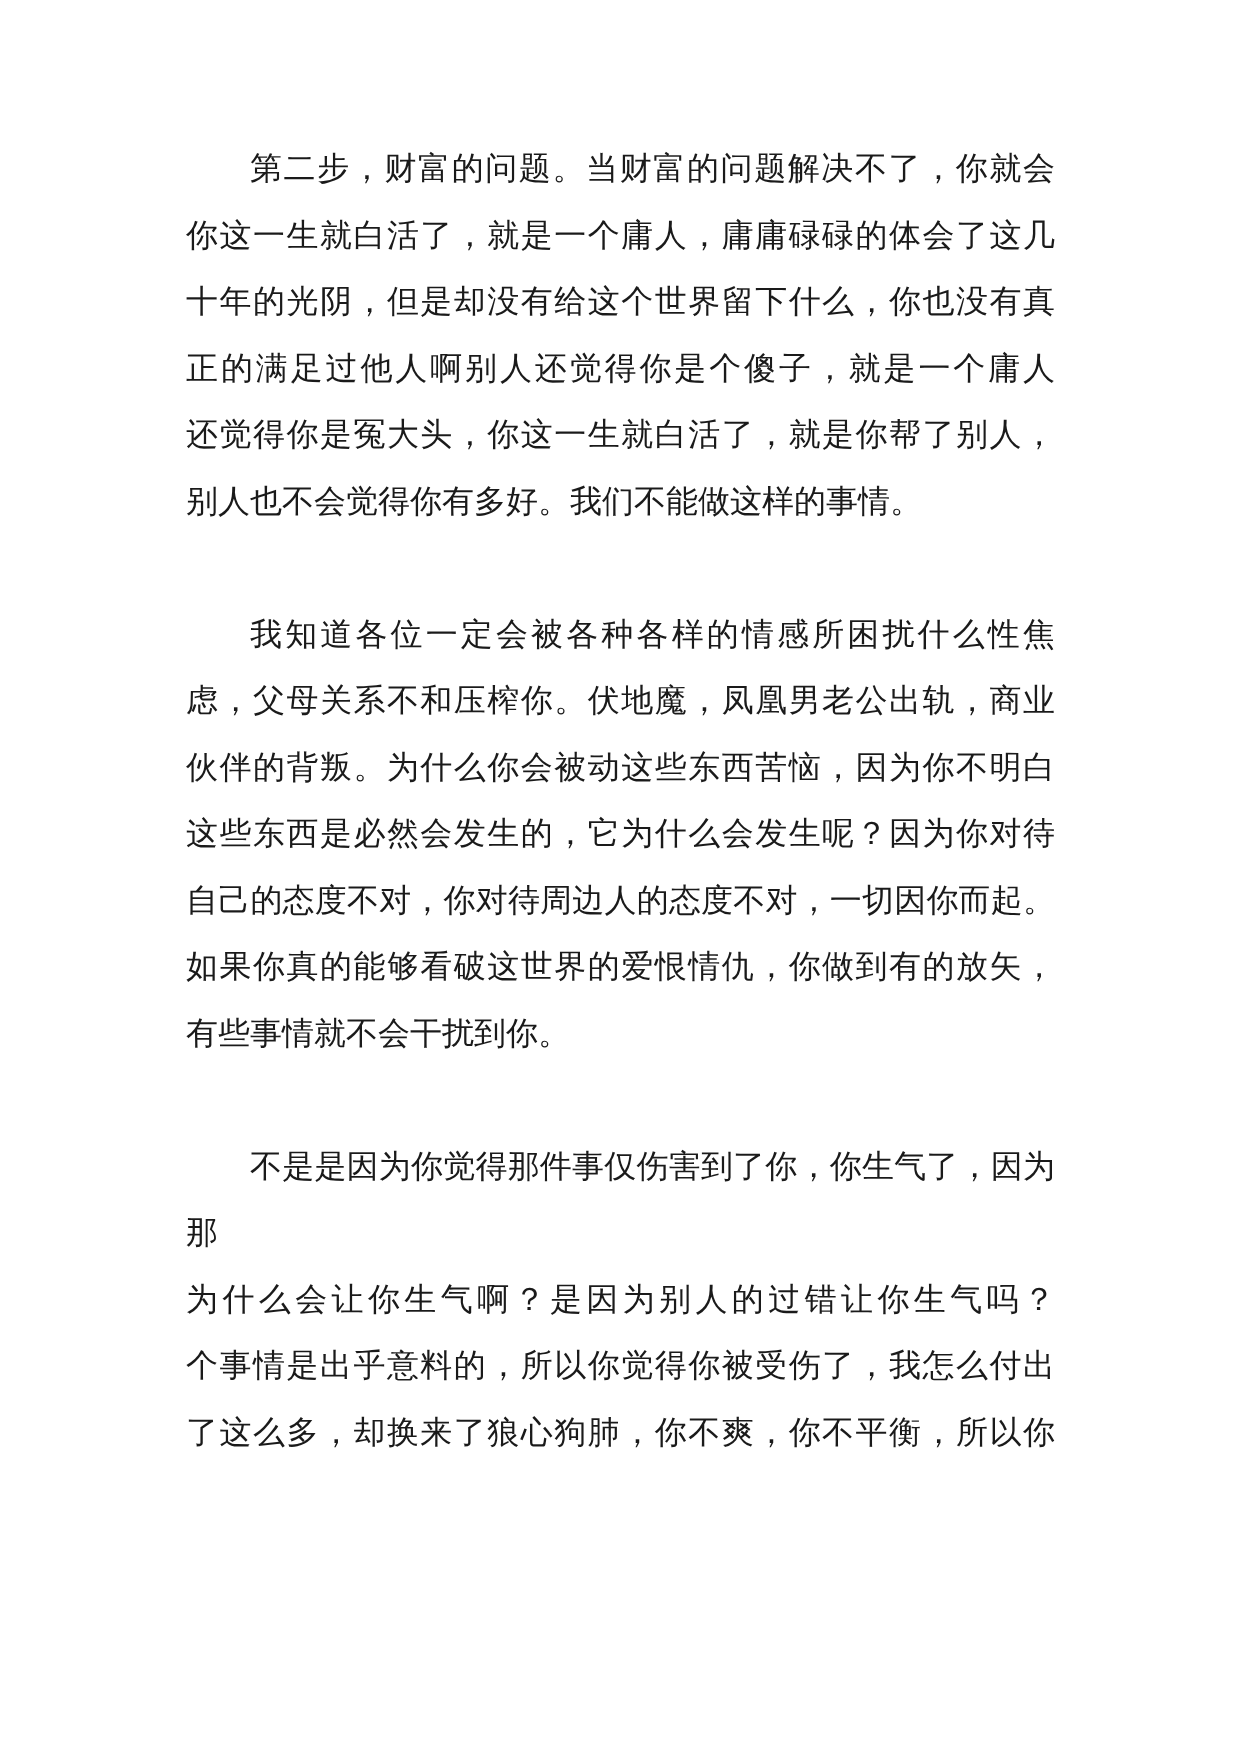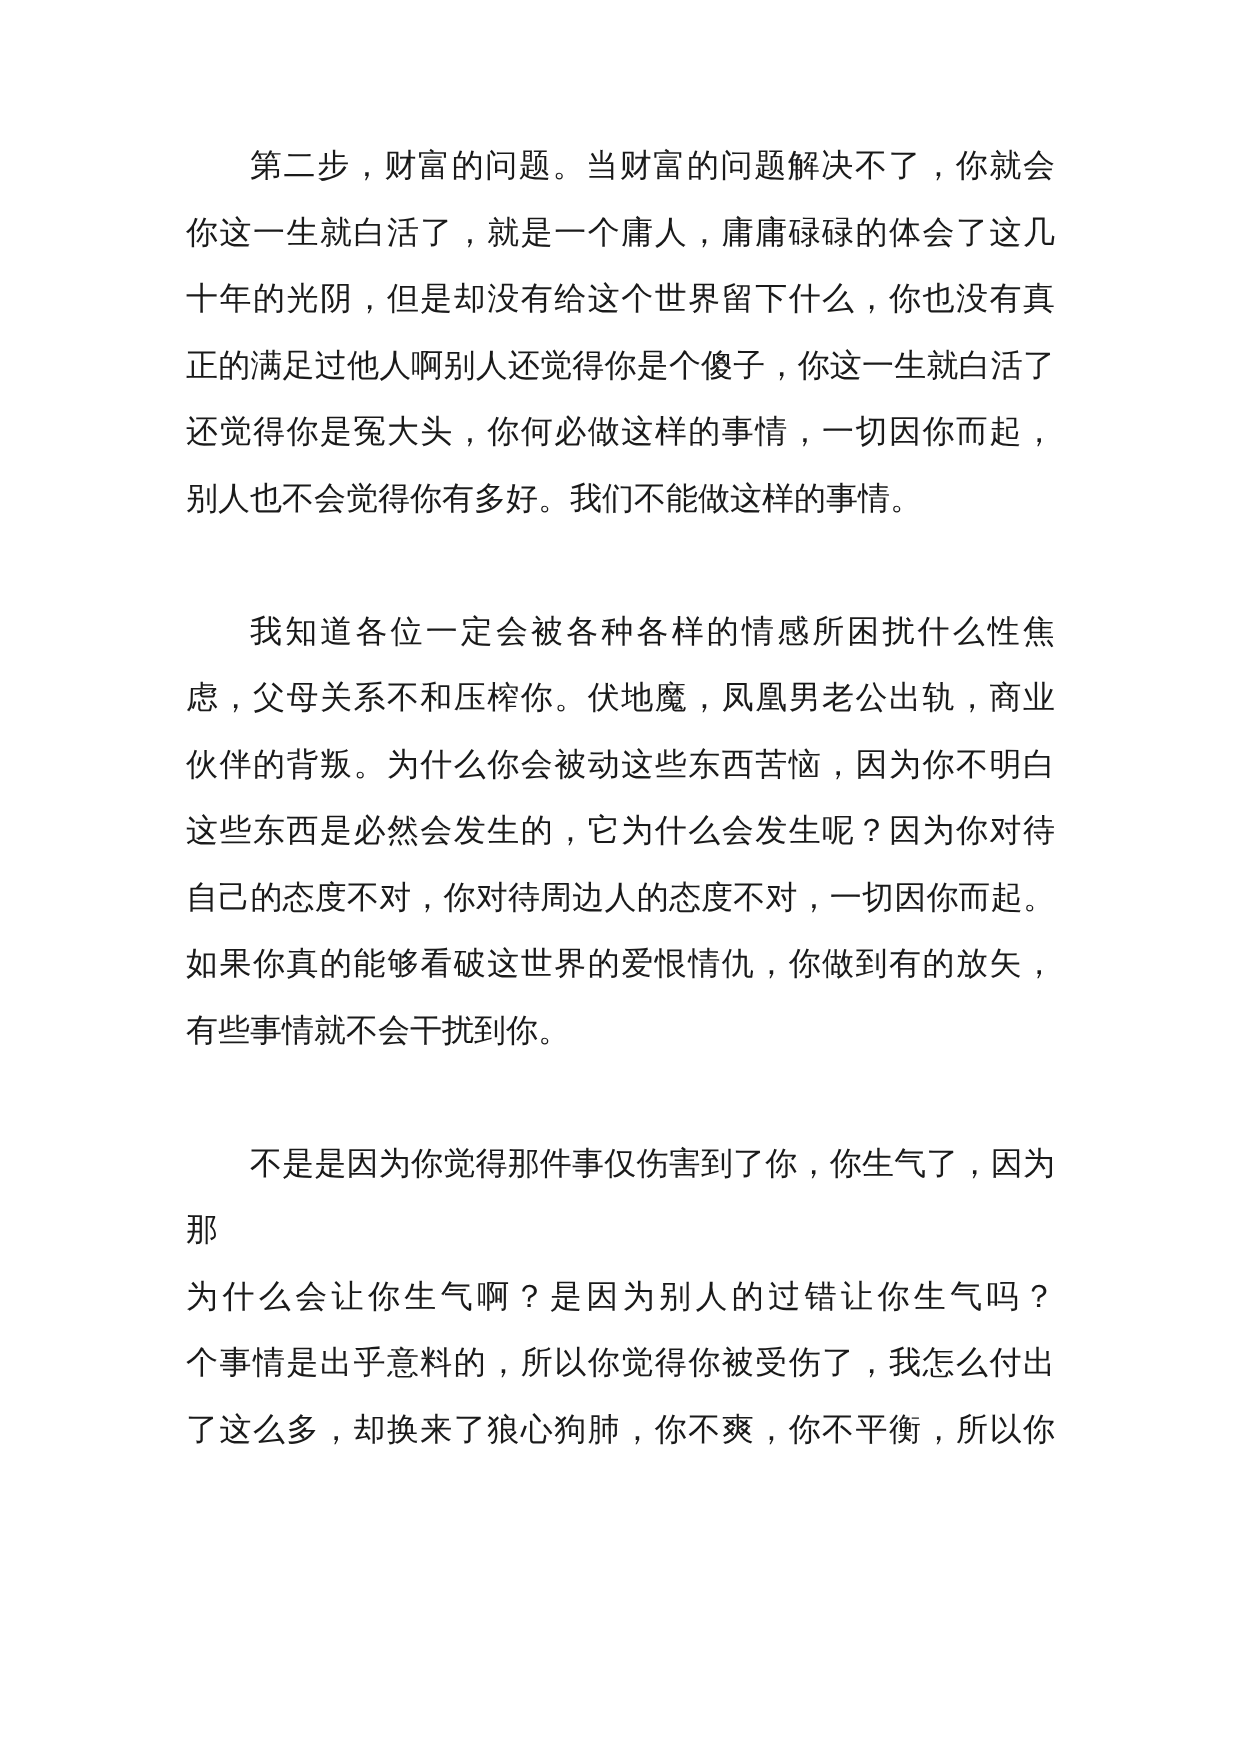--- a/index.html
+++ b/index.html
@@ -6,21 +6,21 @@
     margin: 0;
     padding: 0;
     background: #ffffff;
   }
   .page {
     position: relative;
     width: 1241px;
     height: 1754px;
     background: #ffffff;
     overflow: hidden;
-    font-family: Liberation Mono, monospace;
+    font-family: Liberation Sans, sans-serif;
   }
   .text-block {
     position: absolute;
     top: 135px;
     left: 186px;
     width: 869px;
     color: #1a1a1a;
   }
   .para {
     margin: 0;
@@ -48,22 +48,22 @@
 </style>
 </head>
 <body>
 
 <div class="page" style="background: rgb(255, 255, 255);">
   <div class="text-block" id="doc" style="color: rgb(26, 26, 26);">
       <div class="para">
         <div class="line full">第二步，财富的问题。当财富的问题解决不了，你就会</div>
         <div class="line full">你这一生就白活了，就是一个庸人，庸庸碌碌的体会了这几</div>
         <div class="line full">十年的光阴，但是却没有给这个世界留下什么，你也没有真</div>
-        <div class="line full">正的满足过他人啊别人还觉得你是个傻子，你这一生就白活了</div>
-        <div class="line full">还觉得你是冤大头，你何必做这样的事情，一切因你而起，</div>
+        <div class="line full">正的满足过他人啊别人还觉得你是个傻子，就是一个庸人</div>
+        <div class="line full">还觉得你是冤大头，你这一生就白活了，就是你帮了别人，</div>
         <div class="line">别人也不会觉得你有多好。我们不能做这样的事情。</div>
       </div>
       <div class="para">
         <div class="line full">我知道各位一定会被各种各样的情感所困扰什么性焦</div>
         <div class="line full">虑，父母关系不和压榨你。伏地魔，凤凰男老公出轨，商业</div>
         <div class="line full">伙伴的背叛。为什么你会被动这些东西苦恼，因为你不明白</div>
         <div class="line full">这些东西是必然会发生的，它为什么会发生呢？因为你对待</div>
         <div class="line full">自己的态度不对，你对待周边人的态度不对，一切因你而起。</div>
         <div class="line full">如果你真的能够看破这世界的爱恨情仇，你做到有的放矢，</div>
         <div class="line">有些事情就不会干扰到你。</div>

